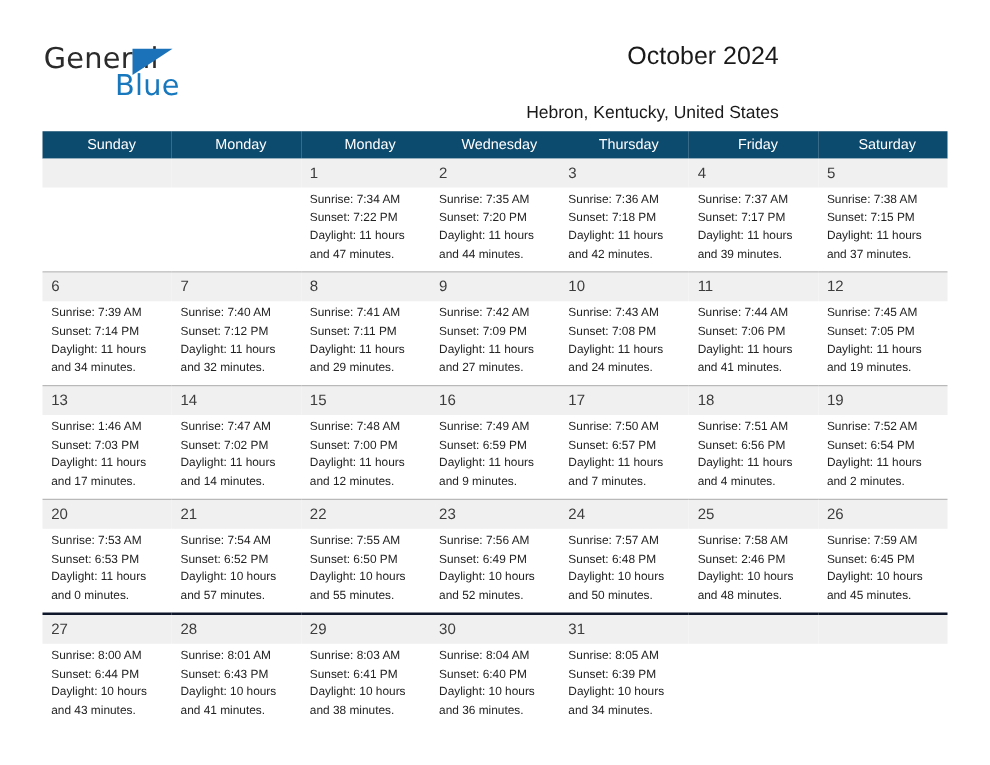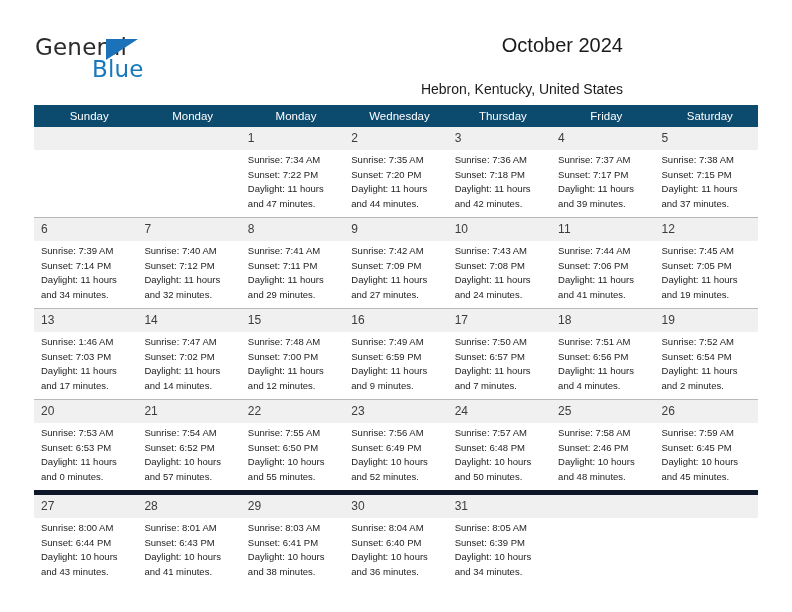--- a/index.html
+++ b/index.html
@@ -120,21 +120,21 @@
     vertical-align: top;
     padding: 0;
     border: none;
     border-top: 1px solid #b9b9b9;
     background: #ffffff;
   }
   .calendar tr.week-first td {
     border-top: none;
   }
   .calendar tr.week-last td {
-    border-top: 5px solid #0f172a;
+    border-top: 2px solid #0f172a;
   }
 
   .daynum {
     display: block;
     background: #f0f0f0;
     font-size: 12px;
     color: #3c3c3c;
     line-height: 15px;
     padding: 4px 0 4px 7px;
     height: 23px;

